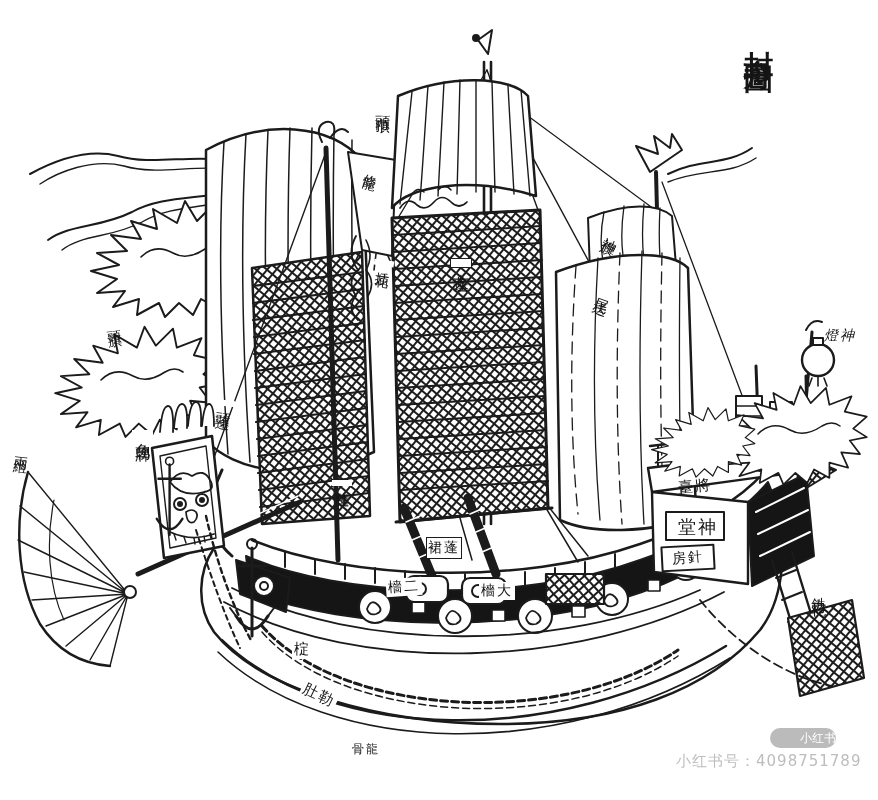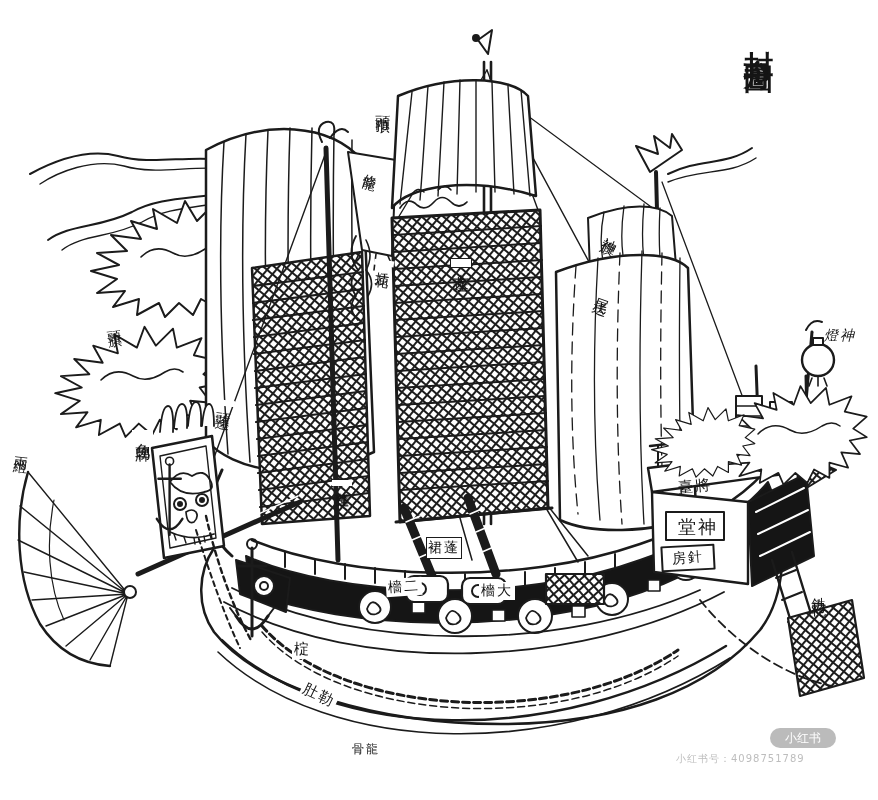--- a/index.html
+++ b/index.html
@@ -8,22 +8,22 @@
   .stage svg{position:absolute;left:0;top:0;}
   .lbl{position:absolute;color:#151515;font-size:15px;line-height:1.12;z-index:5;
        font-family:"DejaVu Serif","Liberation Serif",serif;white-space:nowrap;}
   .v{writing-mode:vertical-rl;text-orientation:upright;letter-spacing:2px;}
   .h{letter-spacing:2px;}
   .bg{background:#ffffff;padding:1px 2px;}
   .boxed{background:#ffffff;border:1.5px solid #1b1b1b;padding:2px 1px;}
   .title{font-size:30px;font-weight:bold;letter-spacing:8px;}
   .wm-pill{position:absolute;left:770px;top:728px;width:66px;height:20px;border-radius:10px;
            background:rgba(150,150,150,.65);color:#ffffff;font-size:12px;line-height:20px;
-           text-align:center;z-index:6;font-family:"DejaVu Sans","Liberation Sans",sans-serif;}
-  .wm-id{position:absolute;left:676px;top:752px;color:#bdbdbd;font-size:10px;letter-spacing:1px;
+           text-align:right;z-index:6;font-family:"DejaVu Sans","Liberation Sans",sans-serif;}
+  .wm-id{position:absolute;left:676px;top:752px;color:#bdbdbd;font-size:15px;letter-spacing:1px;
          z-index:6;font-family:"DejaVu Sans","Liberation Sans",sans-serif;}
 </style>
 </head>
 <body>
 
 <div class="stage">
 
 <svg width="878" height="800" viewBox="0 0 878 800" fill="none" stroke="#1b1b1b" stroke-width="2" stroke-linecap="round" stroke-linejoin="round">
   <defs>
     <pattern id="hatch" width="7" height="7" patternUnits="userSpaceOnUse" patternTransform="rotate(40)">

